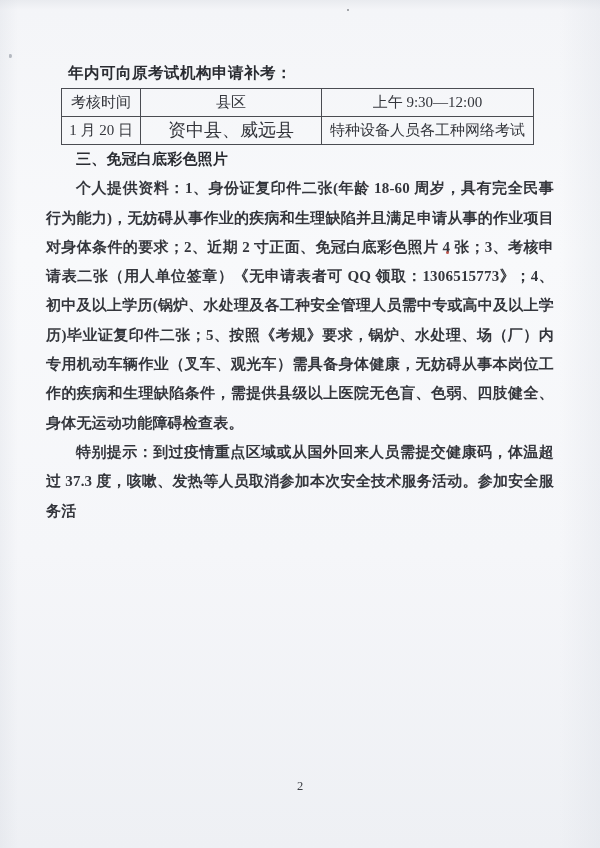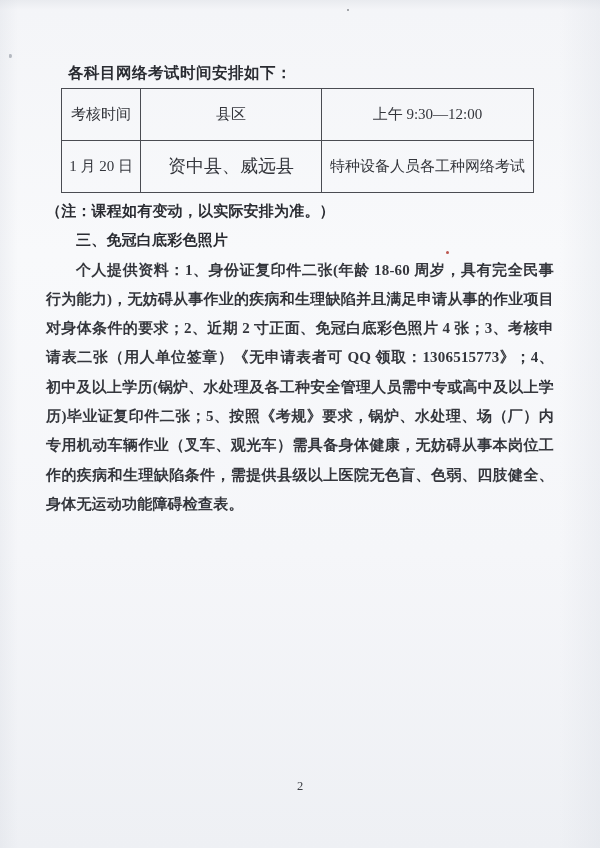--- a/index.html
+++ b/index.html
@@ -21,21 +21,21 @@
   }
 
   table.exam {
     border-collapse:collapse; table-layout:fixed;
     width:472px; margin:5px 0 0 61px;
     font-size:15px; color:#34363c;
   }
   table.exam td {
     border:1px solid #4a4c52;
     text-align:center; vertical-align:middle;
-    padding:12px 2px; line-height:27px;
+    padding:0 2px; line-height:27px;
   }
   tr.r-head td  { height:26px; }
   tr.r-tall td  { height:57px; }
   tr.r-std td   { height:28px; }
   tr.r-tall2 td { height:56px; }
   tr.r-foot td  { height:30px; }
   .cell-small   { font-size:18px; }
   .stack div    { line-height:27px; }
 
   p.body {
@@ -56,21 +56,21 @@
   .speck { position:absolute; border-radius:50%; }
   .speck-red  { left:446px; top:251px; width:3px; height:3px; background:#b03a30; opacity:.85; }
   .speck-dark { left:347px; top:9px;  width:2px; height:2px; background:#8a8c92; }
   .speck-grey { left:9px;  top:54px;  width:3px; height:4px; background:#9aa0aa; opacity:.7; border-radius:40% 60% 60% 40%; }
 </style>
 </head>
 <body>
 
 <div class="page">
 
-  <div class="doc-heading">各科目网络考试时间安排如下：</div>
+  <div class="doc-heading">年内可向原考试机构申请补考：</div>
 
   <table class="exam">
     <colgroup>
       <col style="width:79px">
         <col style="width:181px">
         <col style="width:212px">
     </colgroup>
     <tbody>
       <tr class="r-head">
         <td>考核时间</td>
@@ -78,26 +78,26 @@
         <td>上午 9:30—12:00</td>
       </tr>
       <tr class="r-std">
         <td>1 月 20 日</td>
         <td class="cell-small">资中县、威远县</td>
         <td>特种设备人员各工种网络考试</td>
       </tr>
     </tbody>
   </table>
 
-  <p class="body note">（注：课程如有变动，以实际安排为准。）</p>
 
 
   <p class="body section">三、免冠白底彩色照片</p>
 
   <p class="body indent">个人提供资料：1、身份证复印件二张(年龄 18-60 周岁，具有完全民事行为能力)，无妨碍从事作业的疾病和生理缺陷并且满足申请从事的作业项目对身体条件的要求；2、近期 2 寸正面、免冠白底彩色照片 4 张；3、考核申请表二张（用人单位签章）《无申请表者可 QQ 领取：1306515773》；4、初中及以上学历(锅炉、水处理及各工种安全管理人员需中专或高中及以上学历)毕业证复印件二张；5、按照《考规》要求，锅炉、水处理、场（厂）内专用机动车辆作业（叉车、观光车）需具备身体健康，无妨碍从事本岗位工作的疾病和生理缺陷条件，需提供县级以上医院无色盲、色弱、四肢健全、身体无运动功能障碍检查表。</p>
 
+  <p class="body indent">特别提示：到过疫情重点区域或从国外回来人员需提交健康码，体温超过 37.3 度，咳嗽、发热等人员取消参加本次安全技术服务活动。参加安全服务活</p>
 
   <div class="page-number">2</div>
 
   <span class="speck speck-red"></span>
   <span class="speck speck-dark"></span>
   <span class="speck speck-grey"></span>
 </div>
 
 </body></html>

